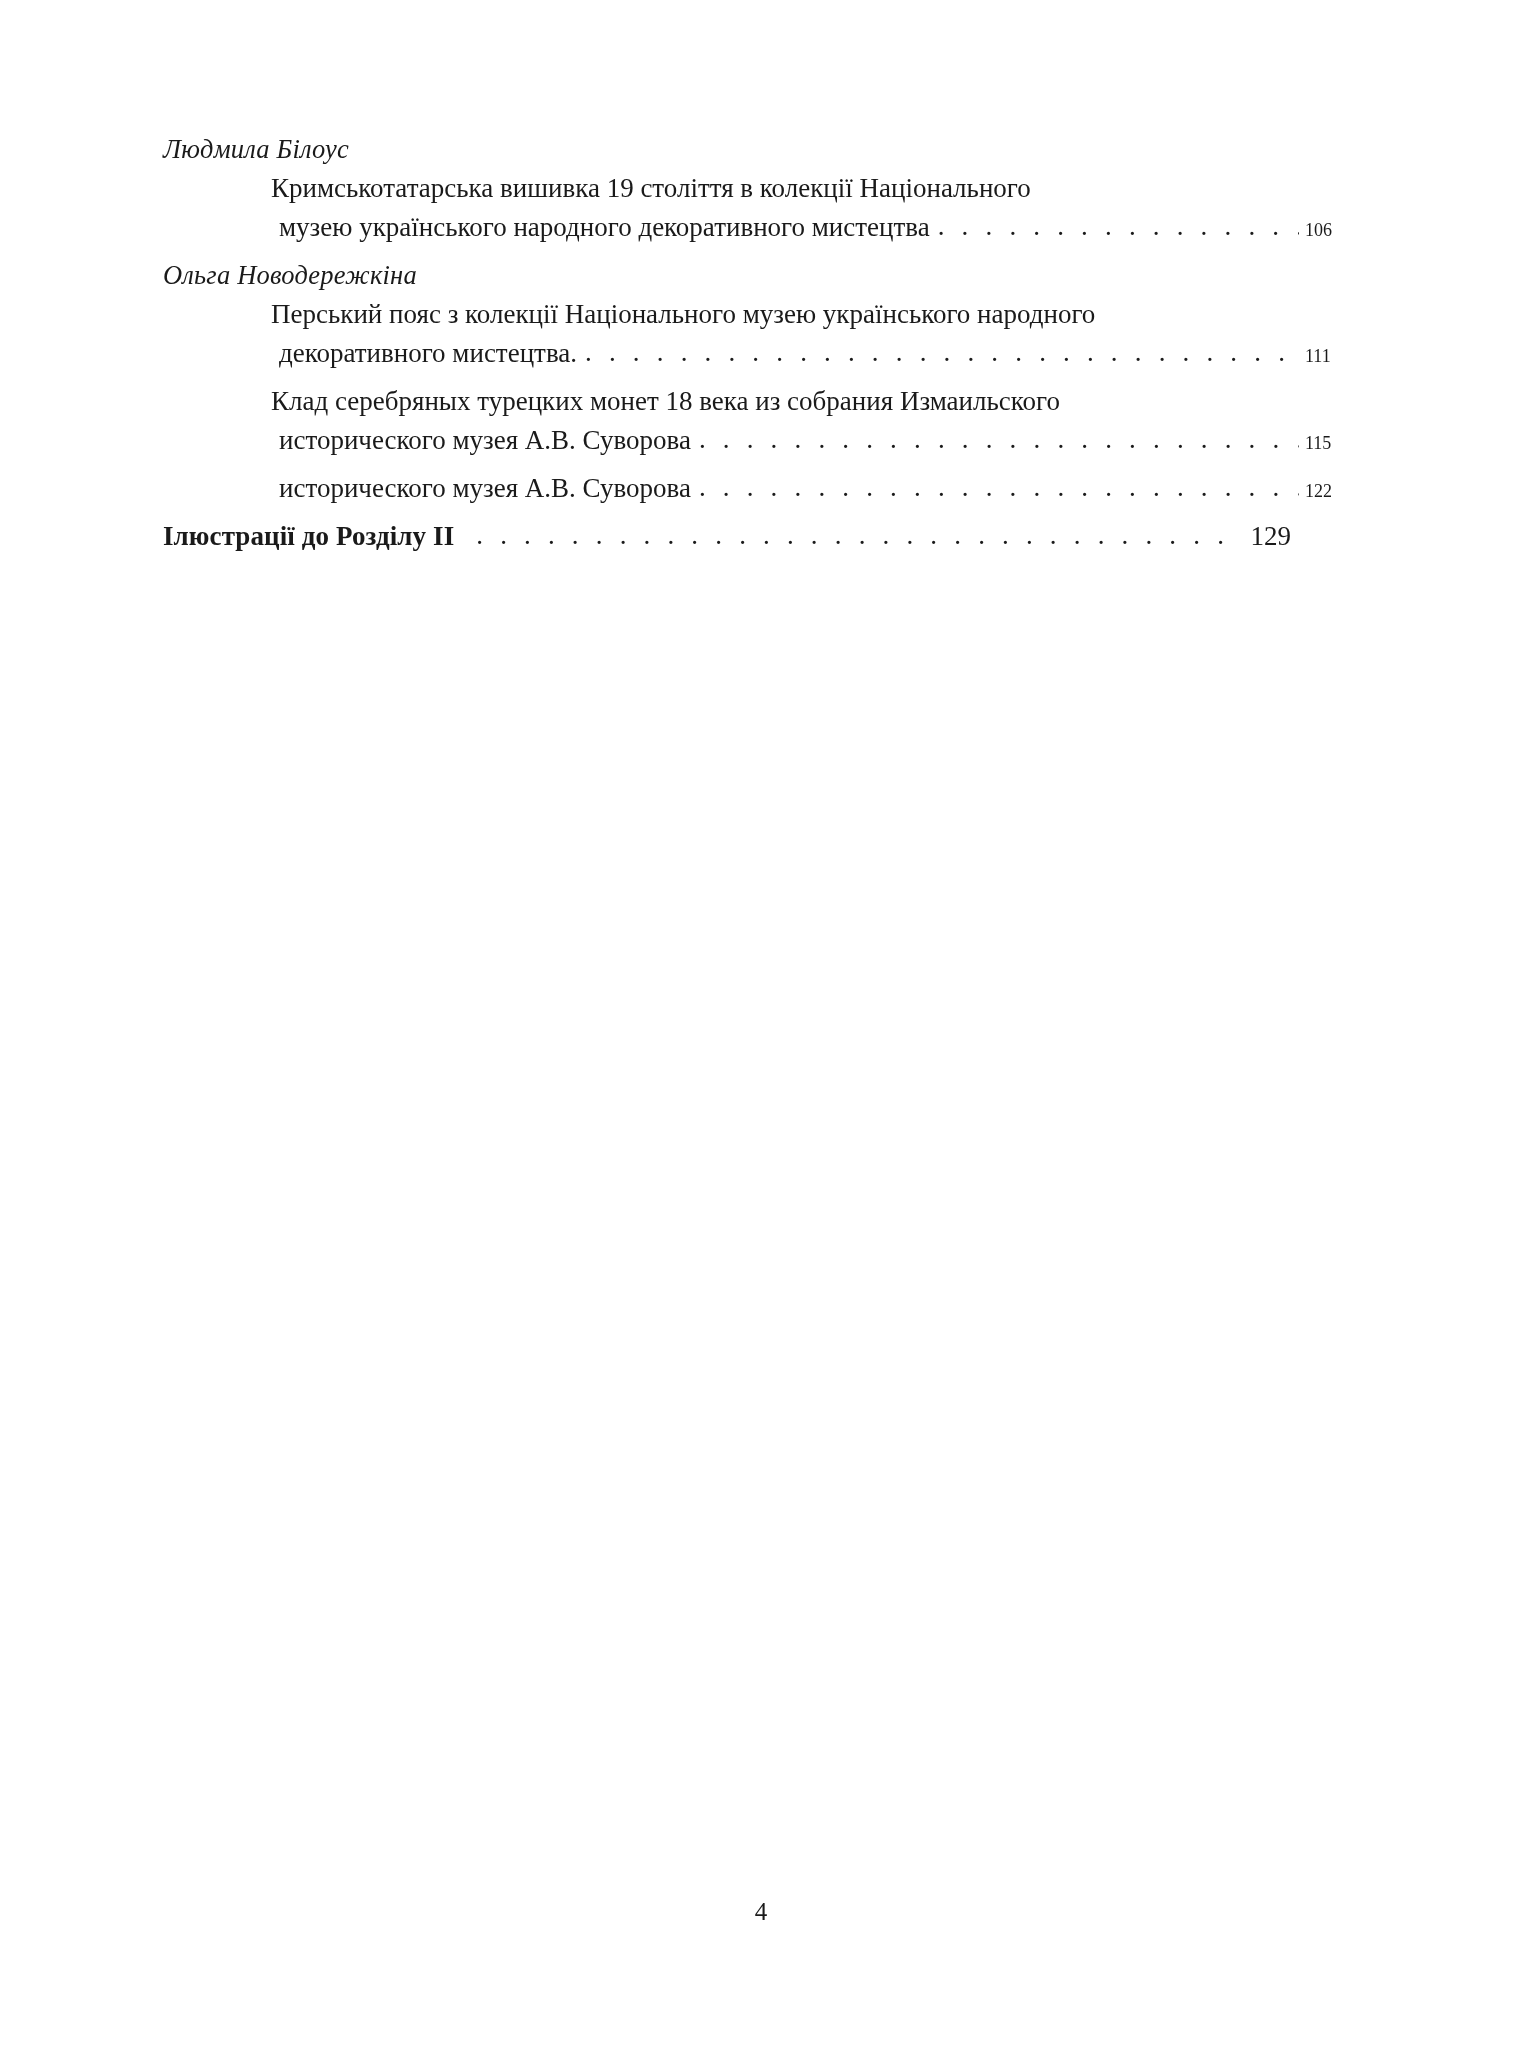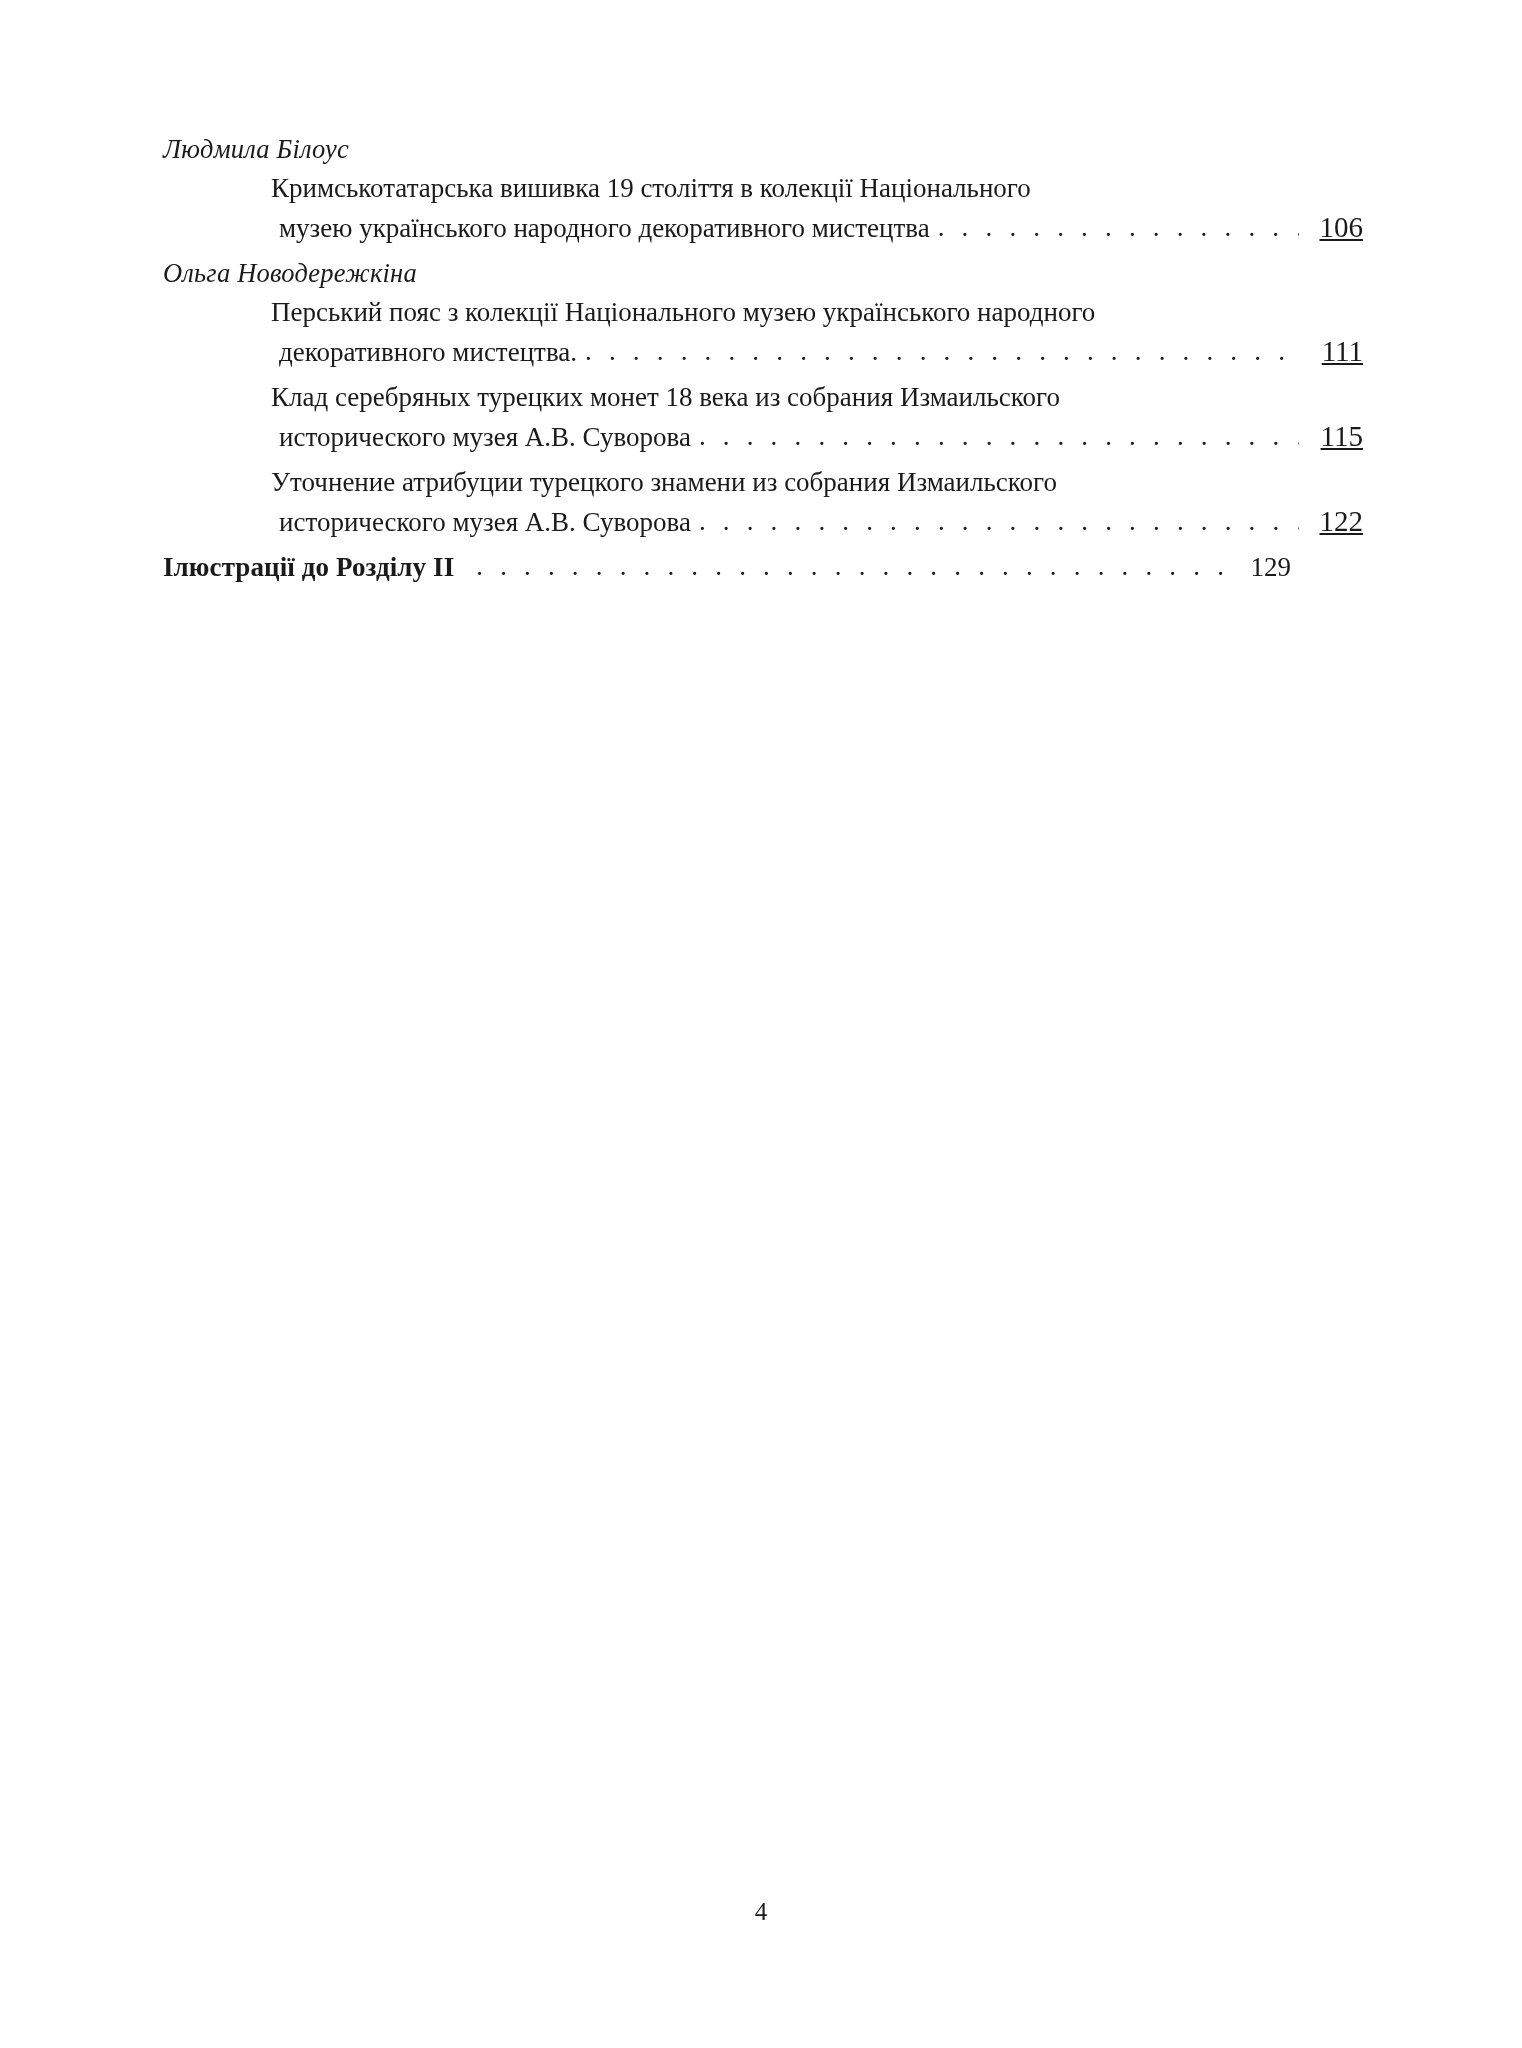--- a/index.html
+++ b/index.html
@@ -70,25 +70,24 @@
     margin: 0 6px 0 8px;
     letter-spacing: 5.2px;
     font-size: 27px;
     color: #1a1a1a;
     line-height: 39px;
     position: relative;
     top: -1px;
   }
   .leader-line .pageno {
     flex: 0 0 auto;
-    text-align: right;
+    text-align: left;
     min-width: 58px;
-    font-size: 29px;
+    font-size: 18px;
     white-space: nowrap;
-    text-decoration: underline;
   }
   .section-row {
     display: flex;
     align-items: baseline;
     width: 1128px;
     font-size: 27px;
     line-height: 39px;
   }
   .section-row .text {
     font-weight: bold;
@@ -158,21 +157,20 @@
         <div class="leader-line">
           <span class="text">исторического музея А.В. Суворова</span>
           <span class="dots">. . . . . . . . . . . . . . . . . . . . . . . . . . . . . . . . . . . . . . . . . . . . . . . . . . . . . . . . . . . . . . . . . . . . . .</span>
           <span class="pageno">115</span>
         </div>
       </div>
     </div>
 
     <div class="entry">
       <div class="title-block">
-        <div class="title-line">Уточнение атрибуции турецкого знамени из собрания Измаильского</div>
         <div class="leader-line">
           <span class="text">исторического музея А.В. Суворова</span>
           <span class="dots">. . . . . . . . . . . . . . . . . . . . . . . . . . . . . . . . . . . . . . . . . . . . . . . . . . . . . . . . . . . . . . . . . . . . . .</span>
           <span class="pageno">122</span>
         </div>
       </div>
     </div>
 
     <div class="section-row">
       <span class="text">Ілюстрації до Розділу II</span>

